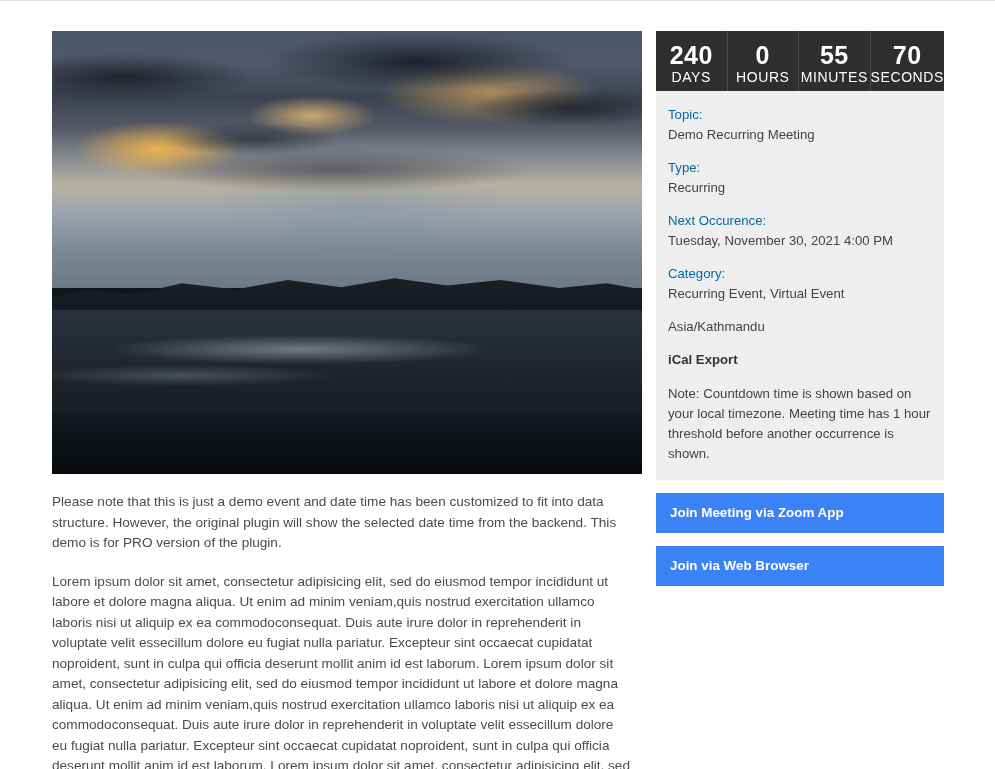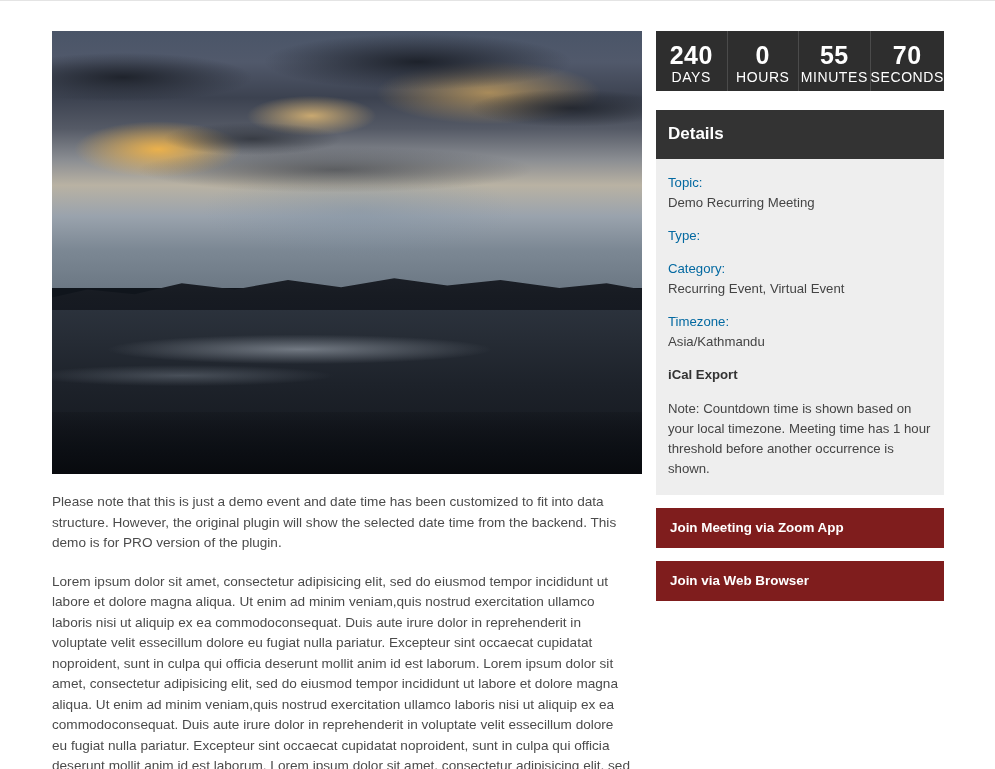--- a/index.html
+++ b/index.html
@@ -160,21 +160,21 @@
     cursor: pointer;
   }
   .d-note {
     margin-top: 14px;
     color: #444444;
   }
   .btn {
     display: block;
     width: 288px;
     margin-top: 13px;
-    background: #7f1d1d;
+    background: #3b82f6;
     color: #ffffff;
     font-size: 13.4px;
     font-weight: bold;
     padding: 12px 0 13px 14px;
     border: none;
     text-align: left;
     cursor: pointer;
     text-decoration: none;
     font-family: "Liberation Sans", sans-serif;
   }
@@ -217,43 +217,46 @@
       <div class="cd-cell">
         <div class="cd-num">55</div>
         <div class="cd-label">MINUTES</div>
       </div>
       <div class="cd-cell">
         <div class="cd-num">70</div>
         <div class="cd-label">SECONDS</div>
       </div>
     </div>
 
-    <div class="details-head">Details</div>
 
     <div class="details-body">
 
       <div class="d-row">
         <div class="d-label">Topic:</div>
         <div class="d-value">Demo Recurring Meeting</div>
       </div>
 
       <div class="d-row">
         <div class="d-label">Type:</div>
-      </div>
-
-
+        <div class="d-value">Recurring</div>
+      </div>
+
+
+      <div class="d-row">
+        <div class="d-label">Next Occurence:</div>
+        <div class="d-value">Tuesday, November 30, 2021 4:00 PM</div>
+      </div>
 
 
       <div class="d-row">
         <div class="d-label">Category:</div>
         <div class="d-value">Recurring Event, Virtual Event</div>
       </div>
 
       <div class="d-row">
-        <div class="d-label">Timezone:</div>
         <div class="d-value">Asia/Kathmandu</div>
       </div>
 
       <a class="d-link" href="#">iCal Export</a>
 
       <div class="d-note">Note: Countdown time is shown based on your local timezone. Meeting time has 1 hour threshold before another occurrence is shown.</div>
 
     </div>
 
     <a class="btn" href="#">Join Meeting via Zoom App</a>

